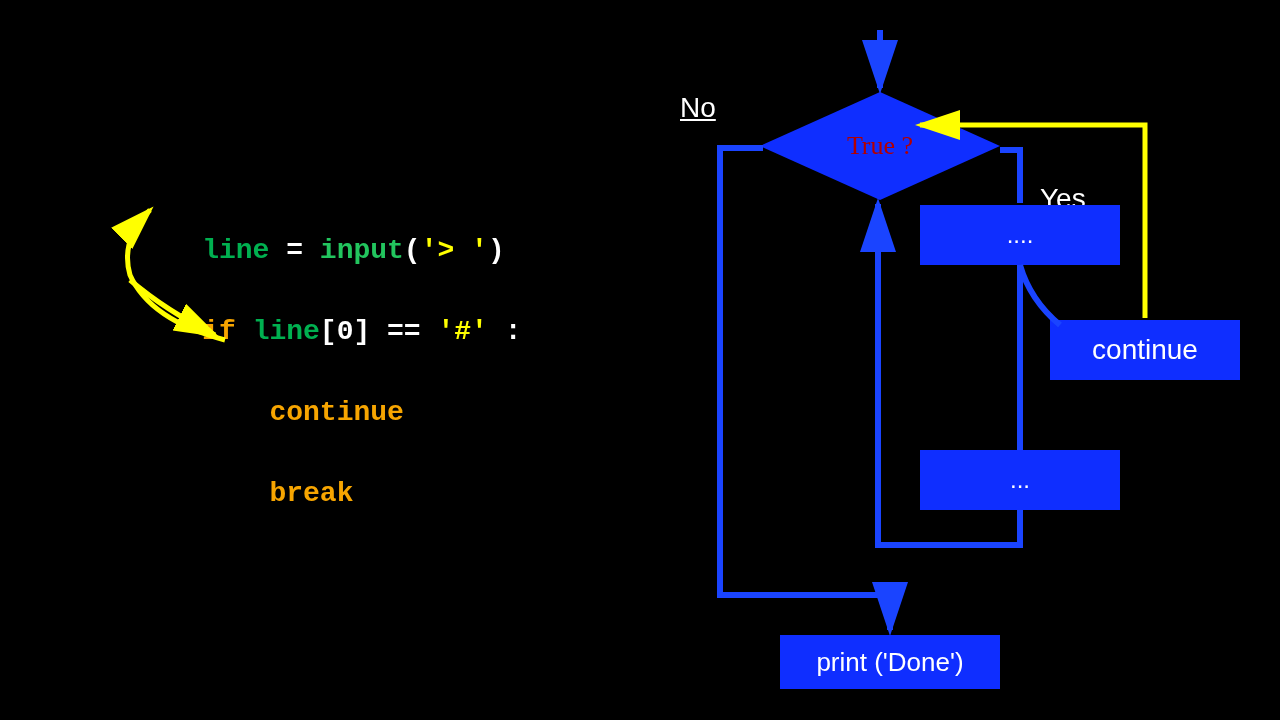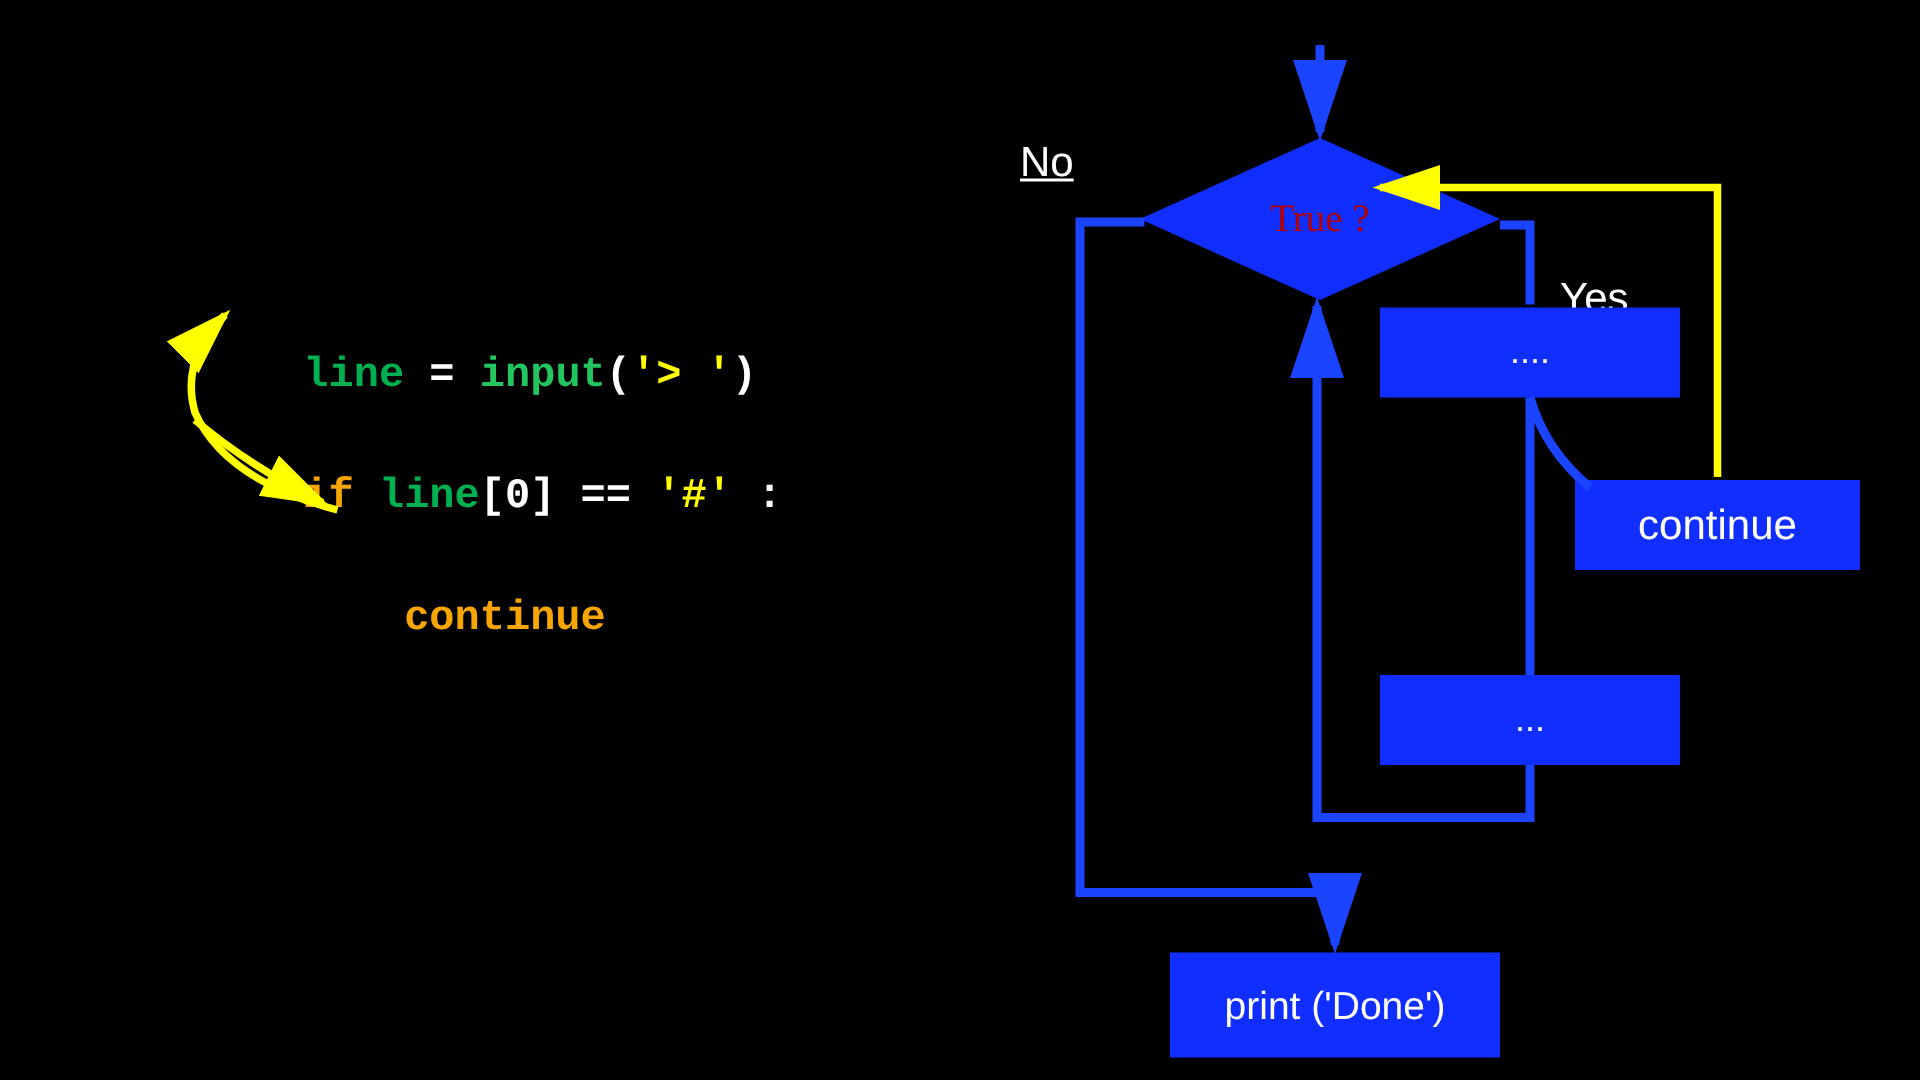--- a/index.html
+++ b/index.html
@@ -72,20 +72,21 @@
     height: 720px;
   }
 </style>
 </head>
 <body>
 
 <div class="code">
 <div><span class="var">    line </span><span class="white">= </span><span class="fn">input</span><span class="white">(</span><span class="str">'&gt; '</span><span class="white">)</span></div>
 <div><span class="kw">    if </span><span class="var">line</span><span class="white">[0] </span><span class="white">== </span><span class="str">'#'</span><span class="white"> :</span></div>
 <div><span class="kw">        continue</span></div>
+<div><span class="kw">        break</span></div>
 <div></div>
 
 </div>
 
 <svg class="arrows">
   <defs>
     <marker id="ah-yellow" markerWidth="10" markerHeight="10" refX="8" refY="3" orient="auto">
       <path d="M0,0 L9,3 L0,6 Z" fill="#ffff00"></path>
     </marker>
     <marker id="ah-blue" markerWidth="10" markerHeight="10" refX="8" refY="3" orient="auto">
@@ -109,21 +110,21 @@
 
   <div class="label-no">No</div>
   <div class="label-yes">Yes</div>
 
   <div class="box" style="left:920px; top:205px; width:200px; height:60px;">....</div>
 
   <div class="box" style="left:1050px; top:320px; width:190px; height:60px; font-size:28px;">continue</div>
 
   <div class="box" style="left:920px; top:450px; width:200px; height:60px;">...</div>
 
-  <div class="box" style="left:780px; top:635px; width:220px; height:70px; font-size:26px;">print ('Done')</div>
+  <div class="box" style="left:780px; top:635px; width:220px; height:54px; font-size:26px;">print ('Done')</div>
 
   <svg class="arrows">
 
     <path d="M 880 30 L 880 88" stroke="#1a44ff" stroke-width="6" fill="none" marker-end="url(#ah-blue)"></path>
 
     <path d="M 1000 150 L 1020 150 L 1020 203" stroke="#1a44ff" stroke-width="6" fill="none"></path>
 
     <path d="M 1020 265 Q 1030 300 1060 325" stroke="#1a44ff" stroke-width="6" fill="none"></path>
 
     <path d="M 1145 318 L 1145 125 L 920 125" stroke="#ffff00" stroke-width="5" fill="none" marker-end="url(#ah-yellow)"></path>

